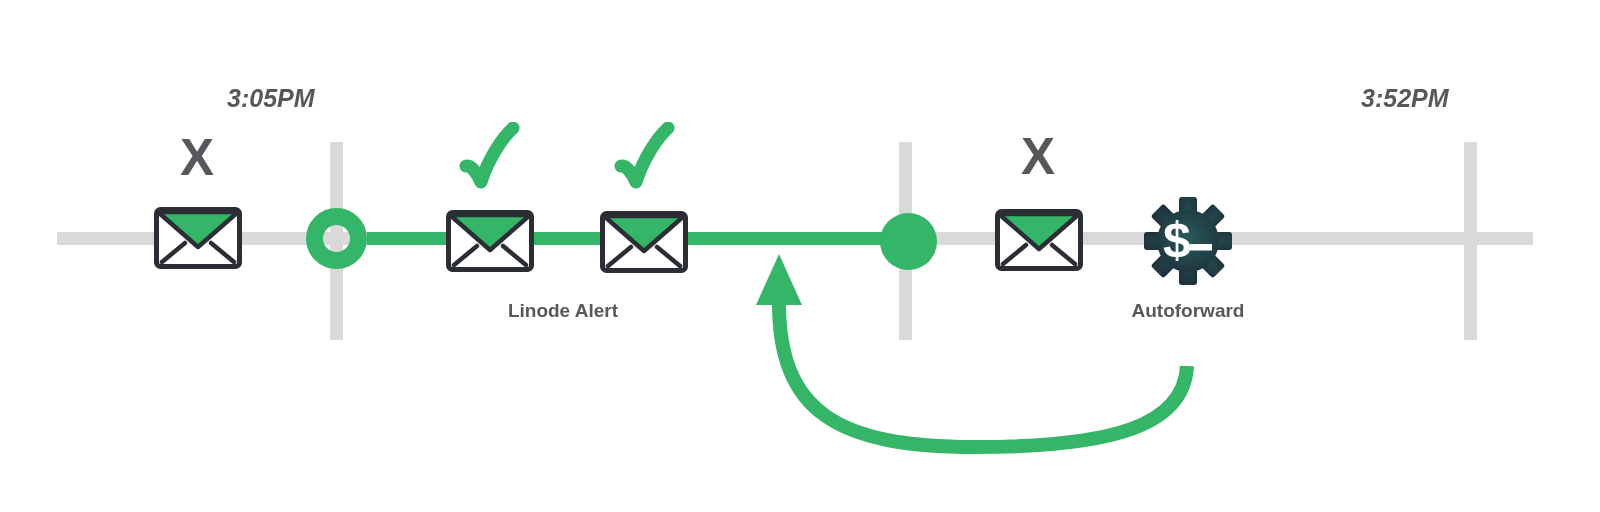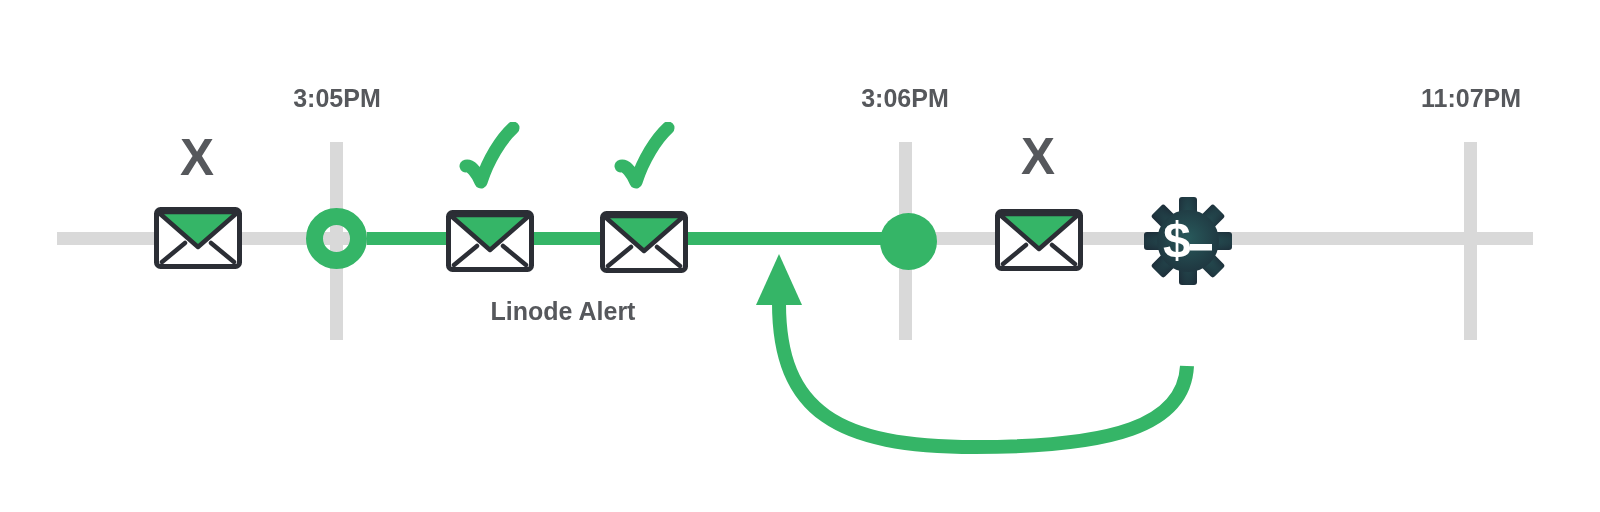--- a/index.html
+++ b/index.html
@@ -13,22 +13,22 @@
     position:relative;width:1600px;height:512px;background:#fff;overflow:hidden;
     font-family:"Liberation Sans","DejaVu Sans",sans-serif;
   }
   .abs{position:absolute;}
   .baseline{left:57px;top:232px;width:1476px;height:13px;background:var(--track);}
   .tick{top:142px;width:13px;height:198px;background:var(--track);}
   .tick.t1{left:330px;}
   .tick.t2{left:899px;}
   .tick.t3{left:1464px;}
   .time-label{
-    width:220px;text-align:center;font-size:25px;font-weight:700;color:var(--text);
-    top:85px;line-height:27px;
+    width:220px;font-size:25px;font-weight:700;color:var(--text);
+    top:85px;line-height:27px;font-style:italic;
   }
   .time-label.l1{left:227px;}
   .time-label.l2{left:795px;}
   .time-label.l3{left:1361px;}
   .time-label.l4{left:1078px;top:146px;}
   .green-segment{left:367px;top:232px;width:541px;height:13px;background:var(--green);}
   .ring{
     left:306px;top:208px;width:27px;height:27px;border:17px solid var(--green);
     border-radius:50%;background:transparent;
   }
@@ -45,21 +45,21 @@
     width:100px;text-align:center;font-size:51px;font-weight:700;color:var(--text);
     line-height:51px;
   }
   .x1{left:147px;top:132px;}
   .x2{left:988px;top:131px;}
   .check{width:62px;height:68px;}
   .chk1{left:458px;top:122px;}
   .chk2{left:613px;top:122px;}
   .check-path{fill:none;stroke:var(--green);stroke-width:13;stroke-linecap:round;stroke-linejoin:round;}
   .caption{
-    width:220px;text-align:center;font-size:25px;font-weight:700;color:var(--text);
+    width:220px;text-align:center;font-size:19px;font-weight:700;color:var(--text);
     line-height:28px;top:297px;
   }
   .cap1{left:453px;}
   .cap2{left:1078px;}
   .gear{left:1142px;top:195px;width:92px;height:92px;}
   .gear-fill{fill:url(#gearGrad);}
   .gear-glyph{fill:#ffffff;font-family:"Liberation Sans","DejaVu Sans",sans-serif;font-weight:700;font-size:50px;}
   .arrow-overlay{left:0;top:0;width:1600px;height:512px;pointer-events:none;}
   .arrow-path{fill:none;stroke:var(--green);stroke-width:14;stroke-linecap:butt;}
   .arrow-head{fill:var(--green);}
@@ -72,22 +72,21 @@
   <div class="abs baseline"></div>
   <div class="abs tick t1"></div>
   <div class="abs tick t2"></div>
   <div class="abs tick t3"></div>
 
   <div class="abs green-segment"></div>
   <div class="abs ring"></div>
   <div class="abs dot"></div>
 
   <div class="abs time-label l1">3:05PM</div>
-  <div class="abs time-label l2">3:06PM</div>
-  <div class="abs time-label l3">11:07PM</div>
+  <div class="abs time-label l3">3:52PM</div>
 
   <div class="abs x-mark x1">X</div>
   <svg class="abs envelope env1" viewBox="0 0 88 62">
     <rect class="env-body" x="2.5" y="2.5" width="83" height="57" rx="4"></rect>
     <path class="env-fold" d="M8 55 L31 36 M80 55 L57 36"></path>
     <path class="env-flap" d="M4 5 L44 40 L84 5 Z"></path>
   </svg>
 
   <svg class="abs check chk1" viewBox="0 0 62 68">
     <path class="check-path" d="M8 44 C13 43 19 51 23 60 C30 38 43 17 55 6"></path>
@@ -127,20 +126,21 @@
       <rect x="37" y="2" width="18" height="88" rx="3"></rect>
       <rect x="37" y="2" width="18" height="88" rx="3" transform="rotate(45 46 46)"></rect>
       <rect x="37" y="2" width="18" height="88" rx="3" transform="rotate(90 46 46)"></rect>
       <rect x="37" y="2" width="18" height="88" rx="3" transform="rotate(135 46 46)"></rect>
       <circle cx="46" cy="46" r="31"></circle>
     </g>
     <text class="gear-glyph" x="35" y="62" text-anchor="middle">$</text>
     <rect x="48" y="49" width="22" height="6.5" fill="#ffffff"></rect>
   </svg>
   <div class="abs caption cap2">
+    <div>Autoforward</div>
   </div>
 
   <svg class="abs arrow-overlay" viewBox="0 0 1600 512">
     <path class="arrow-path" d="M1187 366 C1184 426 1112 447 975 447 C838 447 779 412 779 303"></path>
     <polygon class="arrow-head" points="779,254 756,305 802,305"></polygon>
   </svg>
 
 </div>
 
 </body></html>

